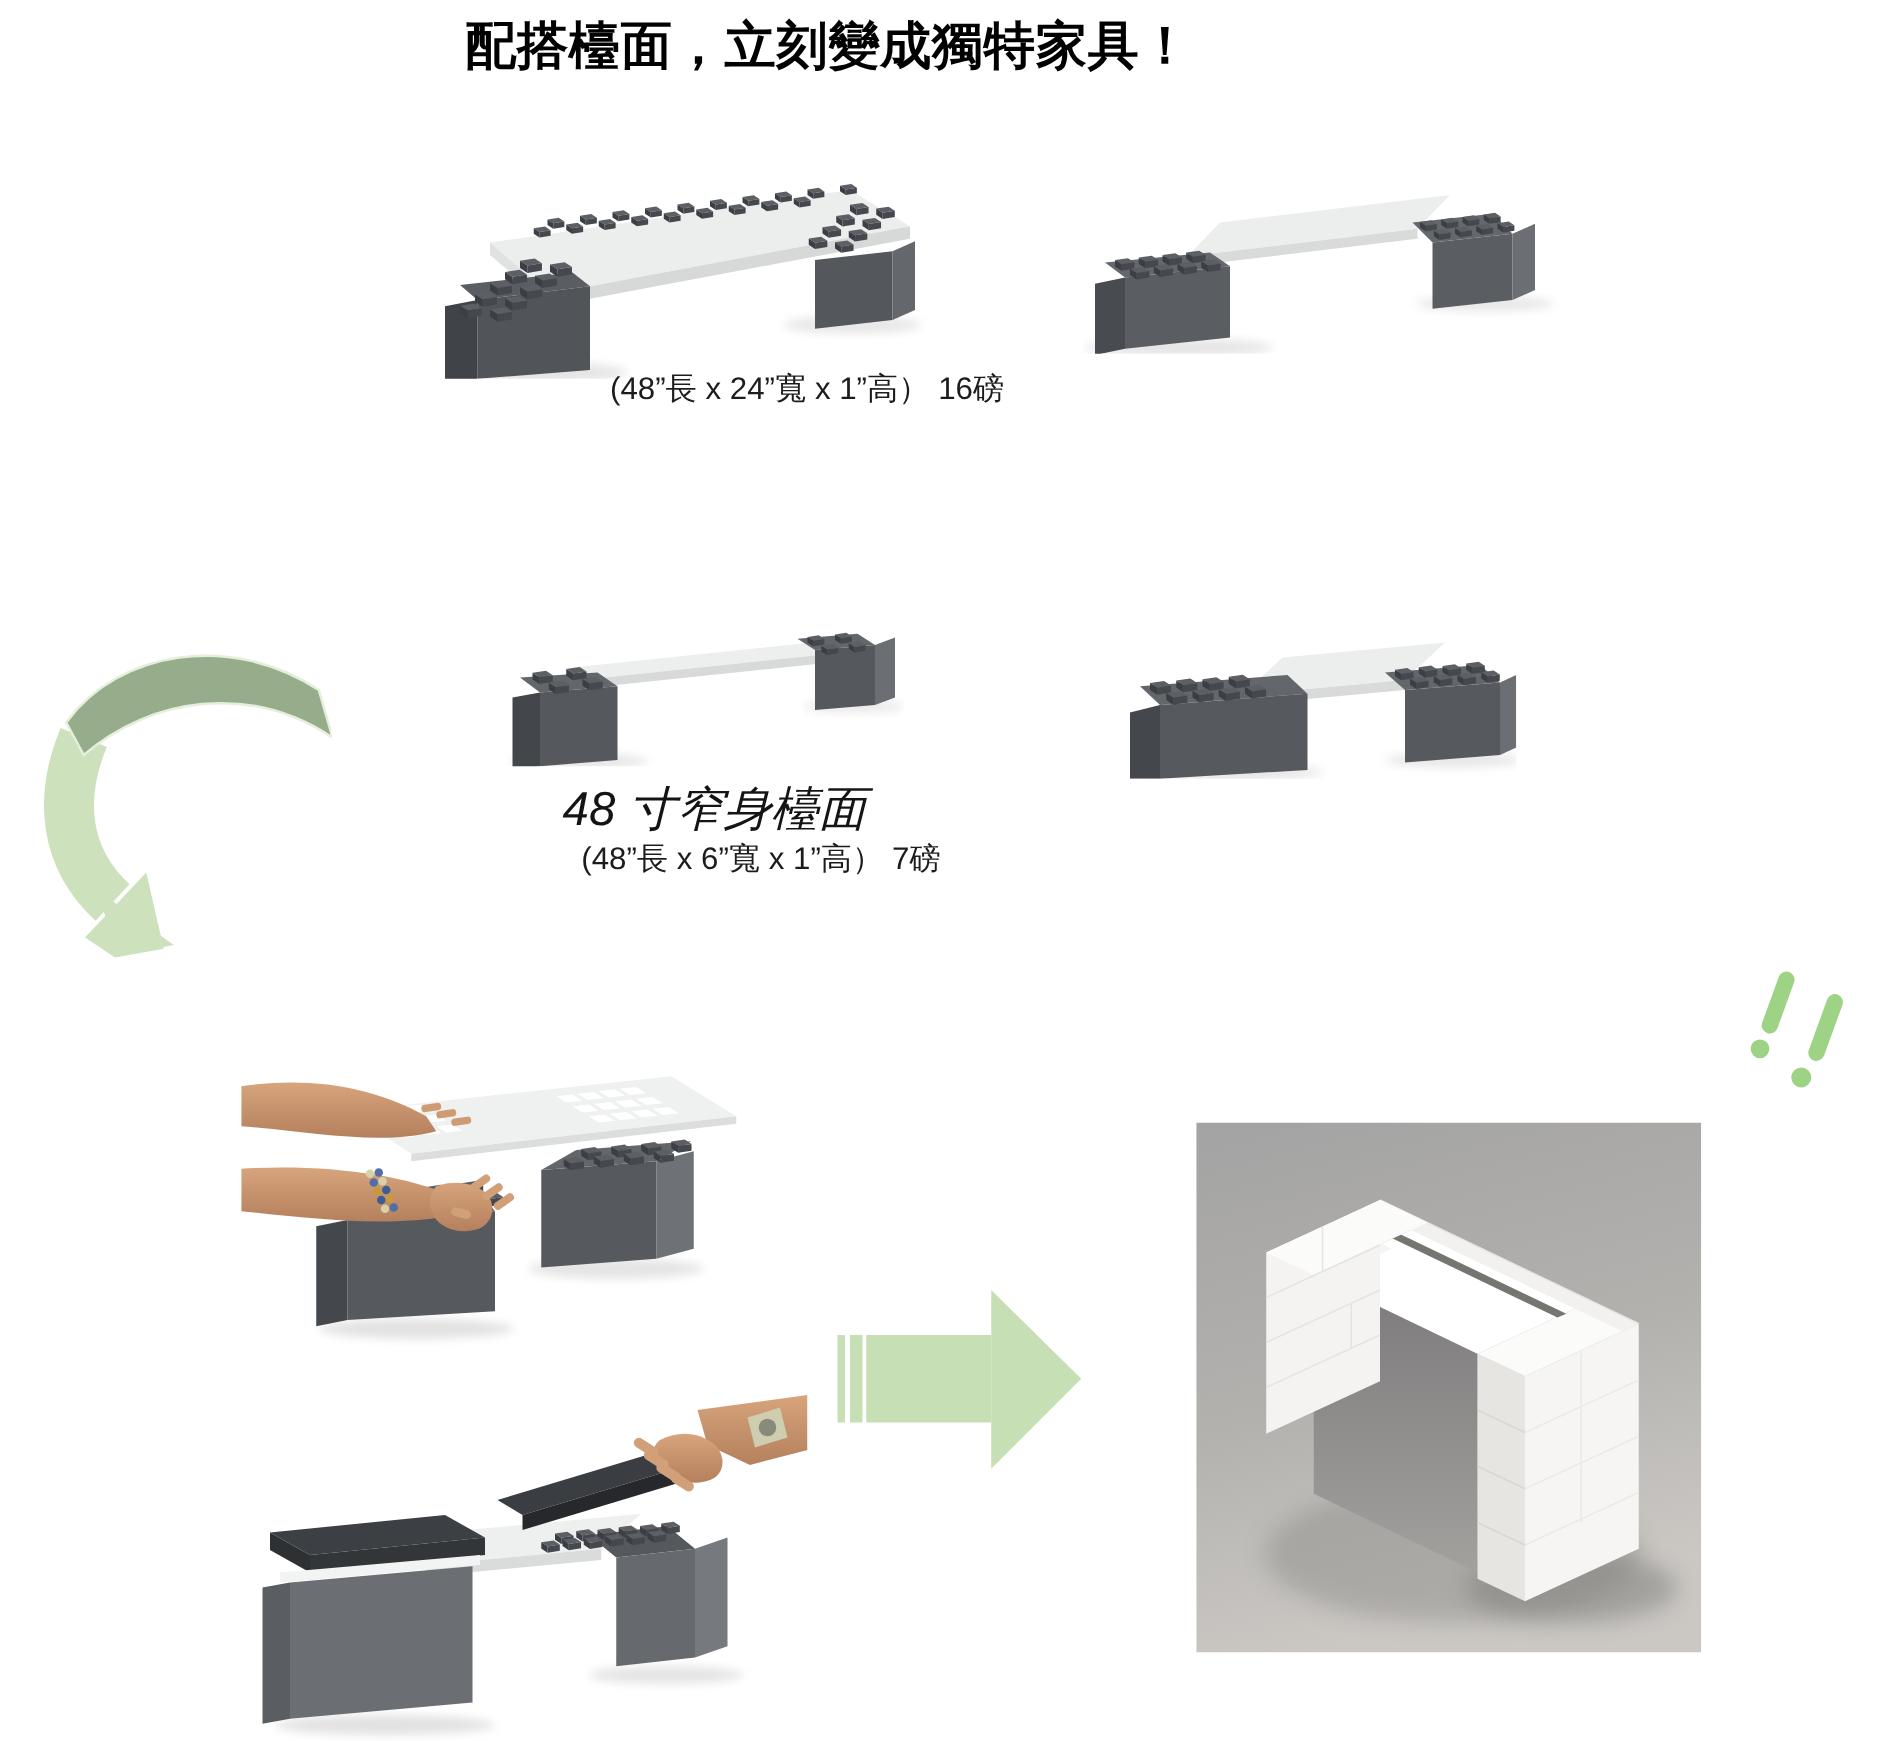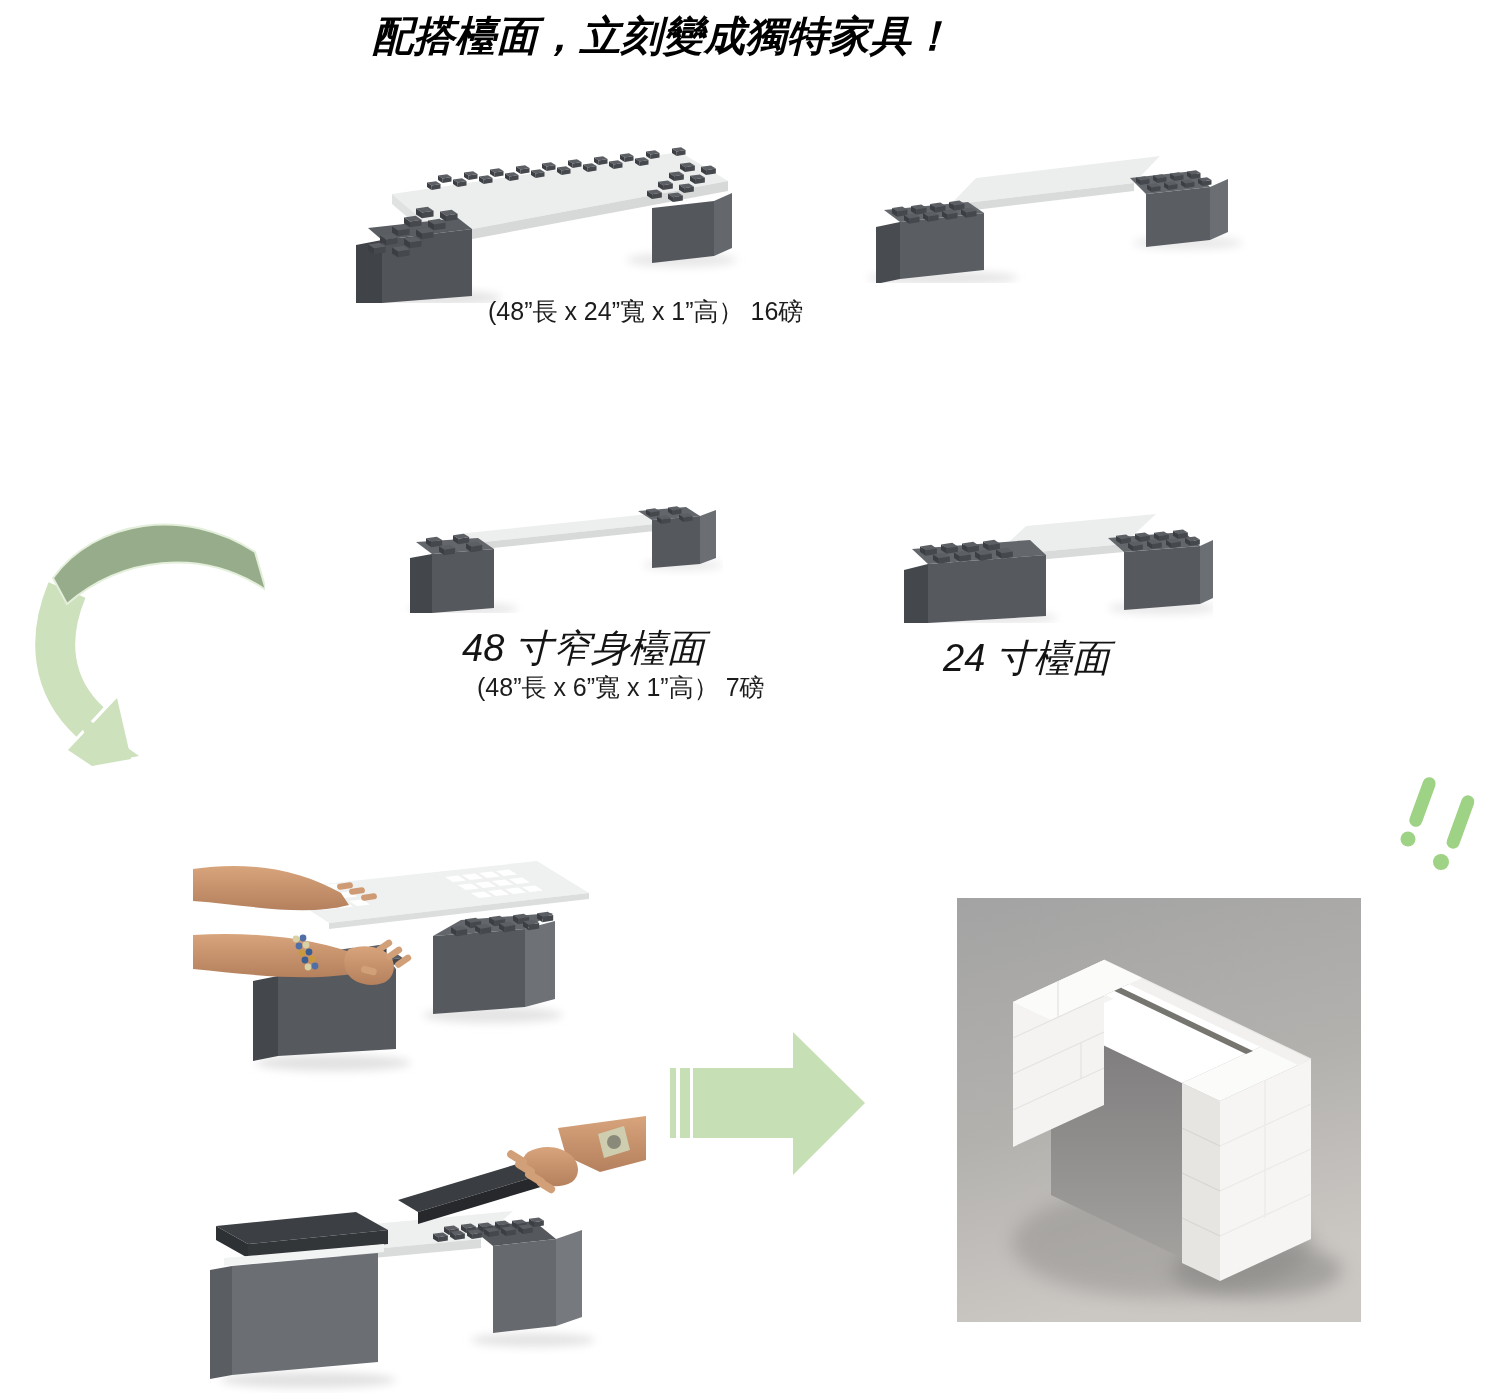--- a/index.html
+++ b/index.html
@@ -3,21 +3,21 @@
 <meta charset="utf-8">
 <style>
   html,body{margin:0;padding:0}
   body{
     width:1503px;height:1393px;position:relative;overflow:hidden;
     background:#ffffff;
     font-family:"Liberation Sans", sans-serif;
   }
   .abs{position:absolute}
   .title{
-    margin:0;font-size:41px;font-weight:bold;font-style:italic;
+    margin:0;font-size:41px;font-weight:bold;
     color:#000;white-space:nowrap;letter-spacing:.5px;line-height:1.1;
   }
   figure{margin:0;padding:0}
   svg{display:block}
   .plabel{line-height:1.1}
   .pname{font-size:38px;font-style:italic;color:#141414;white-space:nowrap}
   .pspec{font-size:25px;color:#1c1c1c;white-space:nowrap;margin:4px 0 0 15px}
 </style>
 </head>
 <body>
@@ -198,26 +198,25 @@
         <use href="#stud" transform="translate(307,66) scale(1.1)"></use>
   </g>
 </svg>
 </figure>
 
 <div class="abs plabel" style="left:473px;top:294px">
   <div class="pspec">(48”長 x 24”寬 x 1”高） 16磅</div>
 </div>
 <div class="abs plabel" style="left:918px;top:292px">
 </div>
-<div class="abs plabel" style="left:462px;top:628px">
+<div class="abs plabel" style="left:450px;top:628px">
   <div class="pname">48 寸窄身檯面</div>
   <div class="pspec">(48”長 x 6”寬 x 1”高） 7磅</div>
 </div>
 <div class="abs plabel" style="left:943px;top:638px">
-  <div class="pname">24 寸檯面</div>
 </div>
 
 <figure class="abs" style="left:35px;top:498px">
 <svg width="230" height="268" viewBox="0 0 230 268">
   <path d="M32,92 C 12,140 16,188 55,224" stroke="#cde1bd" stroke-width="40" fill="none"></path>
   <polygon points="33,252 82,200 96,261 57,268" fill="#cde1bd"></polygon>
   <polygon points="40,212 104,258 62,266" fill="#cde1bd"></polygon>
   <path d="M18,80 C 60,22 150,8 220,54 L 231,92 C 165,48 85,60 32,106 Z" fill="#96ac8a" stroke="#e4efdb" stroke-width="2"></path>
 </svg>
 </figure>

